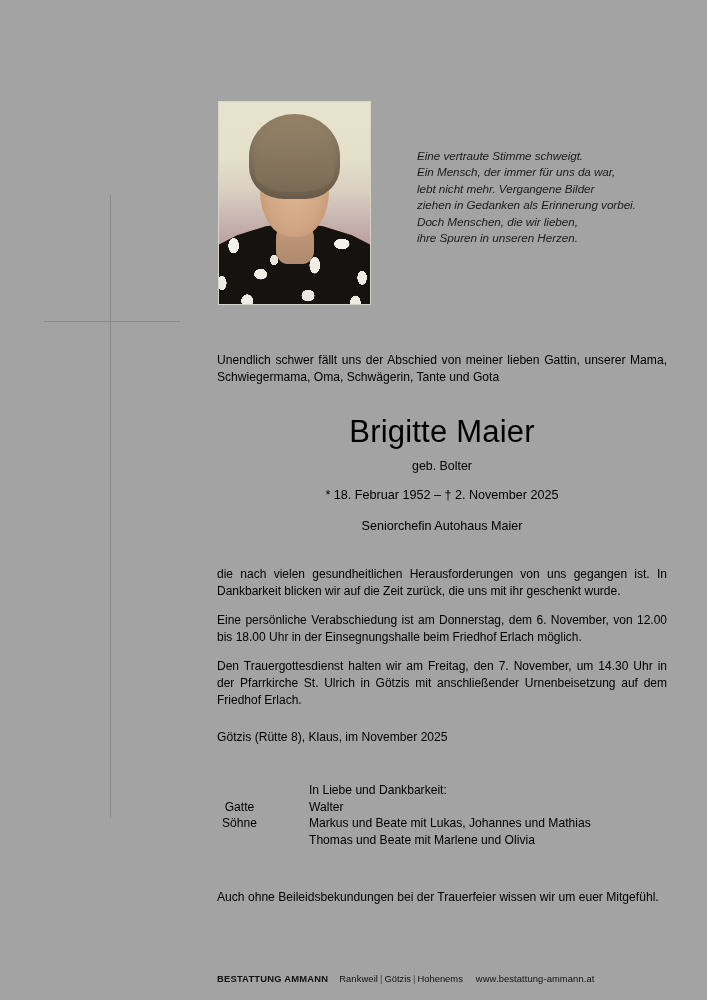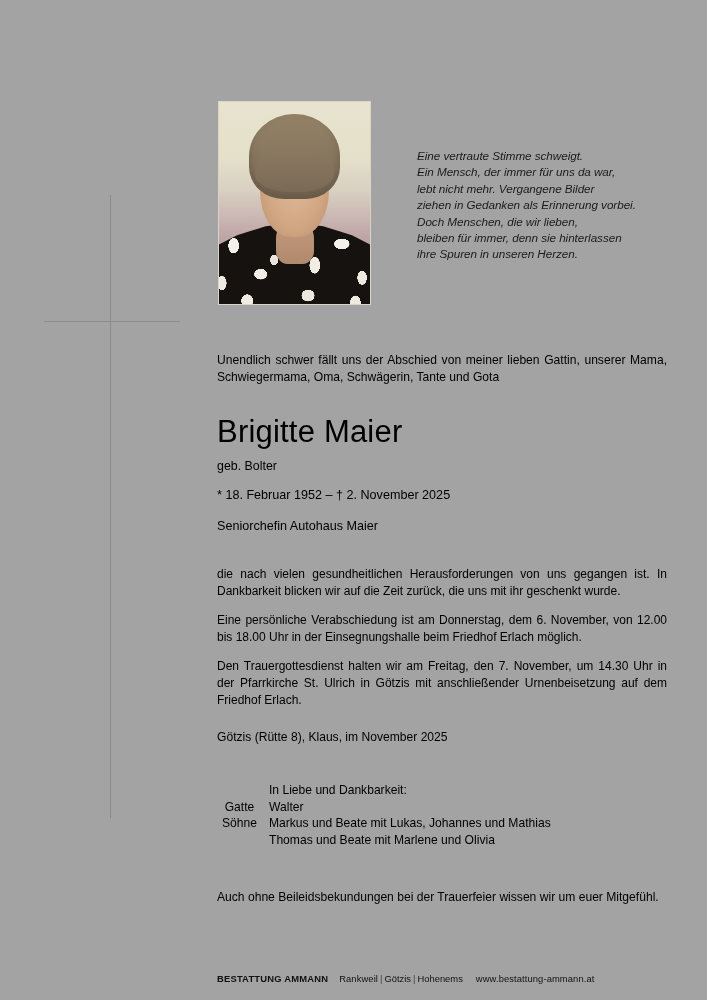--- a/index.html
+++ b/index.html
@@ -166,21 +166,21 @@
   }
 
   .intro {
     font-size: 12.1px;
     line-height: 16.6px;
     text-align: justify;
     margin: 0;
   }
 
   .name-block {
-    text-align: left;
+    text-align: center;
     margin-top: 28px;
   }
   .full-name {
     font-size: 31px;
     line-height: 38px;
     font-weight: 400;
     letter-spacing: 0.2px;
     color: #000;
   }
   .maiden-name {
@@ -217,20 +217,21 @@
   }
 
   
   .family {
     margin-top: 36px;
     font-size: 12.1px;
     line-height: 16.8px;
   }
   .family-row {
     display: flex;
+    gap: 40px;
   }
   .family-label {
     width: 45px;
     text-align: center;
     padding-right: 7px;
     flex: 0 0 auto;
     white-space: nowrap;
   }
   .family-value {
     flex: 1 1 auto;
@@ -294,21 +295,20 @@
     </div>
     <div class="photo-hair"></div>
   </div>
 
   <div class="poem">
     <div>Eine vertraute Stimme schweigt.</div>
     <div>Ein Mensch, der immer für uns da war,</div>
     <div>lebt nicht mehr. Vergangene Bilder</div>
     <div>ziehen in Gedanken als Erinnerung vorbei.</div>
     <div>Doch Menschen, die wir lieben,</div>
-    <div>bleiben für immer, denn sie hinterlassen</div>
     <div>ihre Spuren in unseren Herzen.</div>
   </div>
 
   <div class="content">
 
     <p class="intro">Unendlich schwer fällt uns der Abschied von meiner lieben Gattin, unserer Mama, Schwiegermama, Oma, Schwägerin, Tante und Gota</p>
 
     <div class="name-block">
       <div class="full-name">Brigitte Maier</div>
       <div class="maiden-name">geb. Bolter</div>

